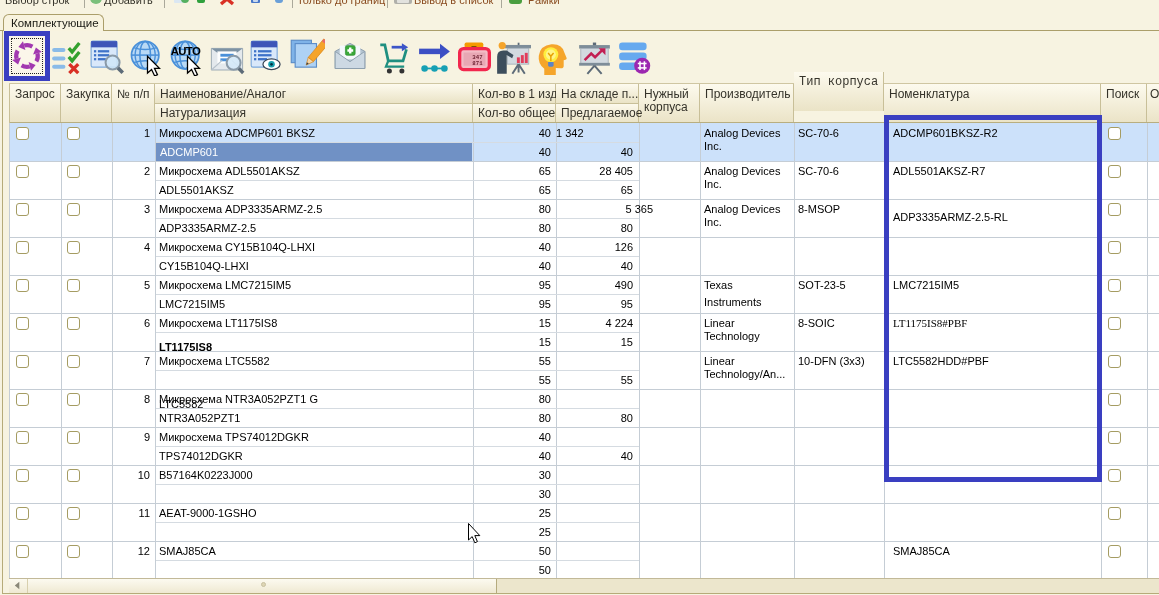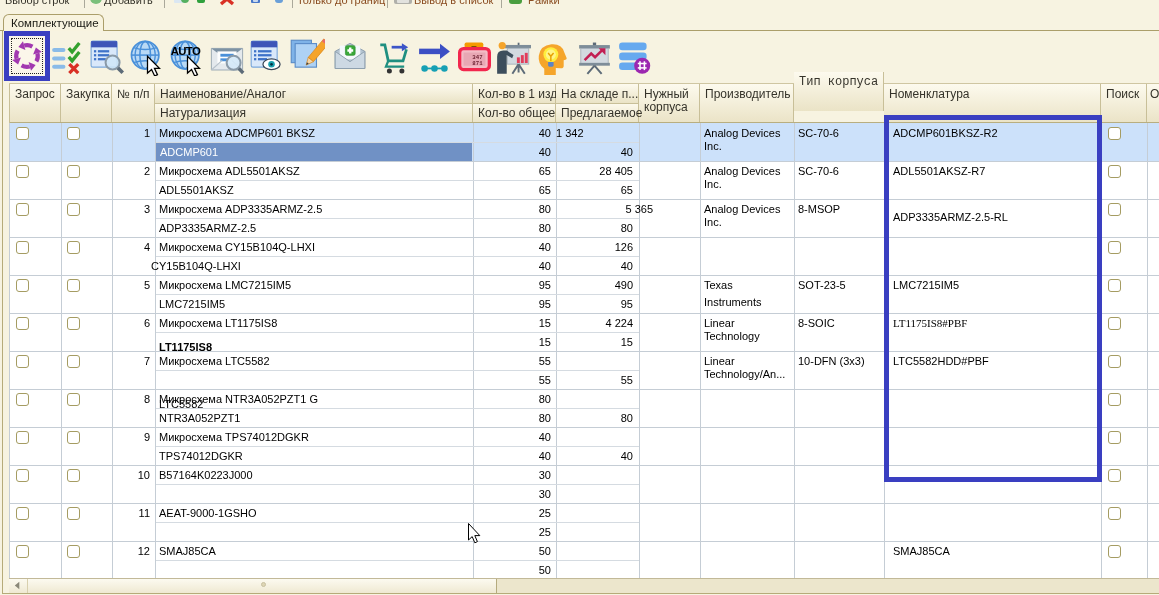--- a/index.html
+++ b/index.html
@@ -340,21 +340,21 @@
 <div class="txt" style="left:556px;top:221.5px;width:77px;text-align:right;">80</div>
 <div class="txt" style="left:704px;top:202.5px;color:#000;">Analog Devices</div>
 <div class="txt" style="left:704px;top:215.5px;color:#000;">Inc.</div>
 <div class="txt" style="left:798px;top:202.5px;color:#000;">8-MSOP</div>
 <div class="txt" style="left:893px;top:202.5px;color:#000;margin-top:8px;">ADP3335ARMZ-2.5-RL</div>
 <div class="cb" style="left:16px;top:241px;"></div>
 <div class="cb" style="left:67px;top:241px;"></div>
 <div class="cb" style="left:1108px;top:241px;"></div>
 <div class="txt" style="left:112px;top:240.5px;width:38px;text-align:right;">4</div>
 <div class="txt" style="left:159px;top:240.5px;color:#000;">Микросхема CY15B104Q-LHXI</div>
-<div class="txt" style="left:151px;top:259.5px;color:#000;">CY15B104Q-LHXI</div>
+<div class="txt" style="left:159px;top:259.5px;color:#000;">CY15B104Q-LHXI</div>
 <div class="txt" style="left:473px;top:240.5px;width:78px;text-align:right;">40</div>
 <div class="txt" style="left:473px;top:259.5px;width:78px;text-align:right;">40</div>
 <div class="txt" style="left:556px;top:240.5px;width:77px;text-align:right;">126</div>
 <div class="txt" style="left:556px;top:259.5px;width:77px;text-align:right;">40</div>
 <div class="cb" style="left:16px;top:279px;"></div>
 <div class="cb" style="left:67px;top:279px;"></div>
 <div class="cb" style="left:1108px;top:279px;"></div>
 <div class="txt" style="left:112px;top:278.5px;width:38px;text-align:right;">5</div>
 <div class="txt" style="left:159px;top:278.5px;color:#000;">Микросхема LMC7215IM5</div>
 <div class="txt" style="left:159px;top:297.5px;color:#000;">LMC7215IM5</div>

